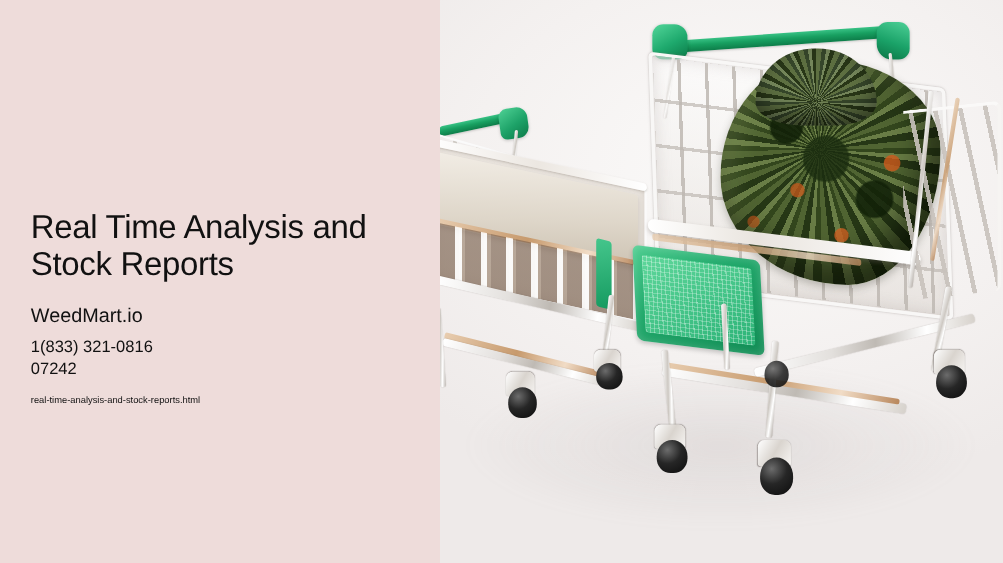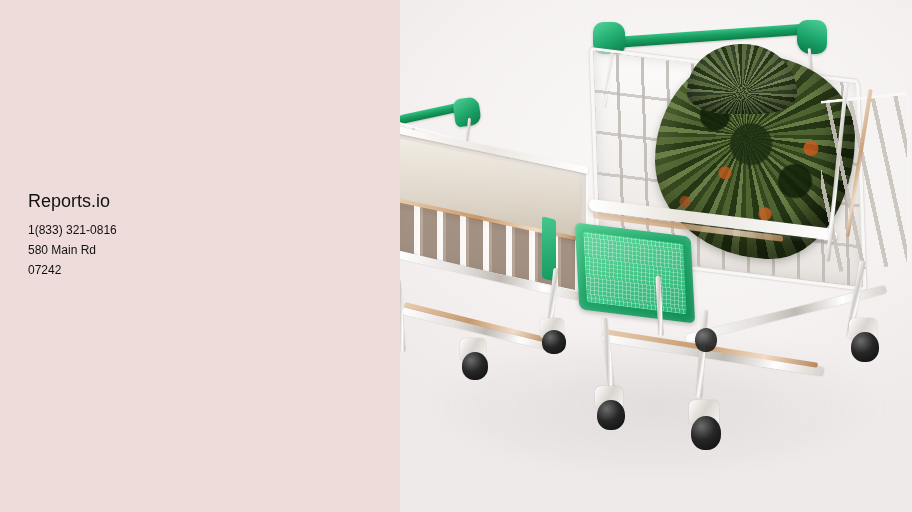--- a/index.html
+++ b/index.html
@@ -19,21 +19,21 @@
     position:absolute;left:28px;top:190px;width:360px;
   }
   .headline{
     font-size:30px;line-height:34px;font-weight:400;color:#111111;
     letter-spacing:-0.3px;margin:0 0 18px 0;white-space:pre-line;
   }
   .brand{
     font-size:18px;line-height:22px;color:#111111;margin:0 0 8px 0;font-weight:400;
   }
   .meta{
-    font-size:12px;line-height:20px;color:#111111;margin:0;font-weight:400;
+    font-size:15px;line-height:20px;color:#111111;margin:0;font-weight:400;
   }
   .slug{
     font-size:8.5px;line-height:14px;color:#111111;margin-top:10px;font-weight:400;
   }
 
   
   .photo{
     position:absolute;left:400px;top:0;width:512px;height:512px;
     background:
       radial-gradient(ellipse 420px 300px at 55% 30%, #fbfaf9 0%, #f4f1f0 60%, #eeeae9 100%);
@@ -168,24 +168,26 @@
       linear-gradient(150deg,#5fd79b,#2cb377);
   }
 </style>
 </head>
 <body>
 
 <div class="canvas">
 
   <div class="left-panel">
     <div class="text-block">
-      <div class="brand">Reports.io</div>
+      <h1 class="headline">Real Time Analysis and
+Stock Reports</h1>
+      <div class="brand">WeedMart.io</div>
       <div class="meta">1(833) 321-0816</div>
-      <div class="meta">580 Main Rd</div>
       <div class="meta">07242</div>
+      <div class="slug">real-time-analysis-and-stock-reports.html</div>
     </div>
   </div>
 
   <div class="photo">
     <div class="photo-shadow"></div>
 
     <div class="cart-left">
 
       <div class="abs green-bar" style="left:6px;top:18px;width:72px;height:9px;transform:rotate(-12deg);"></div>
       <div class="abs" style="left:62px;top:8px;width:26px;height:28px;border-radius:8px 10px 10px 6px;

